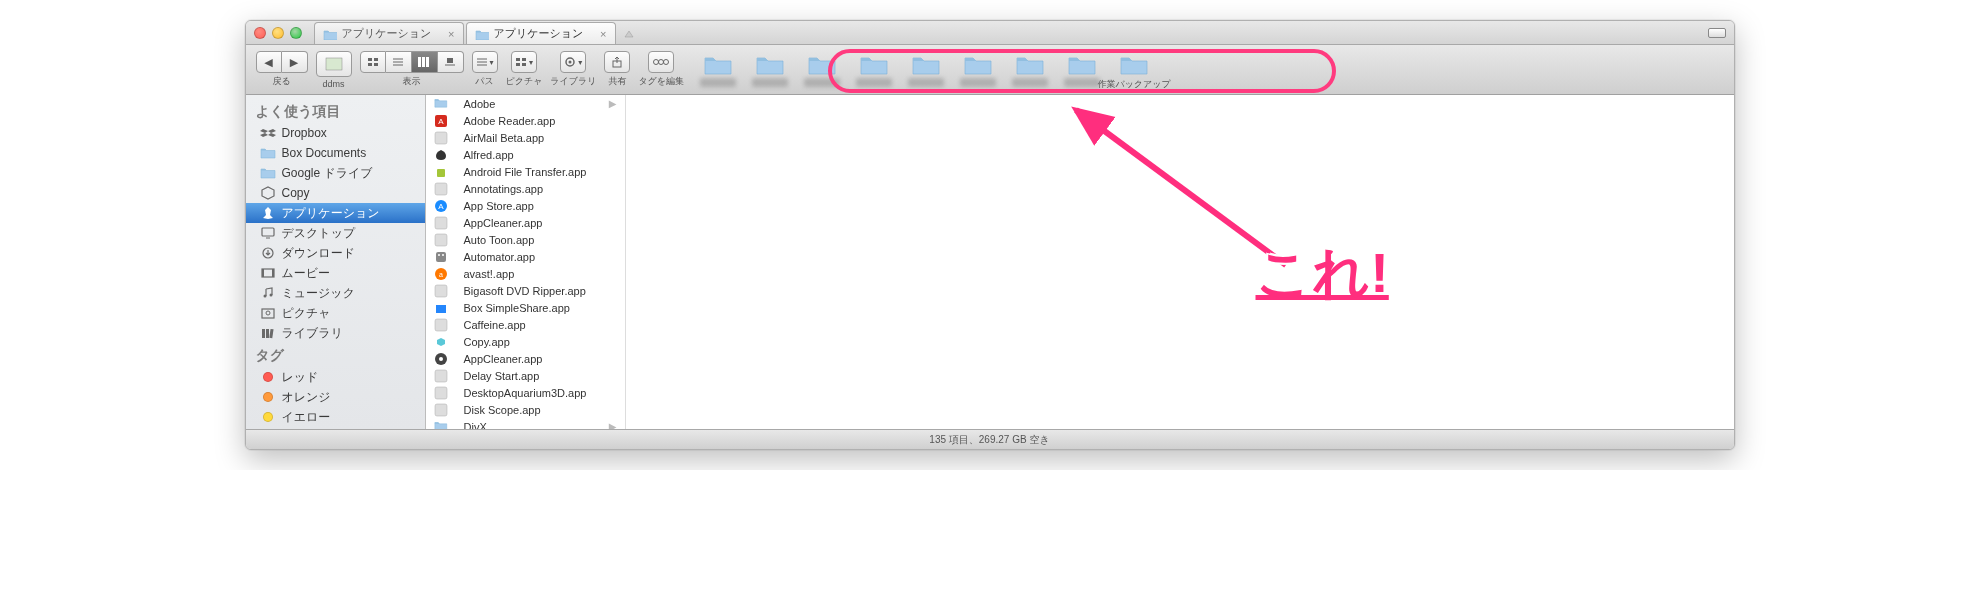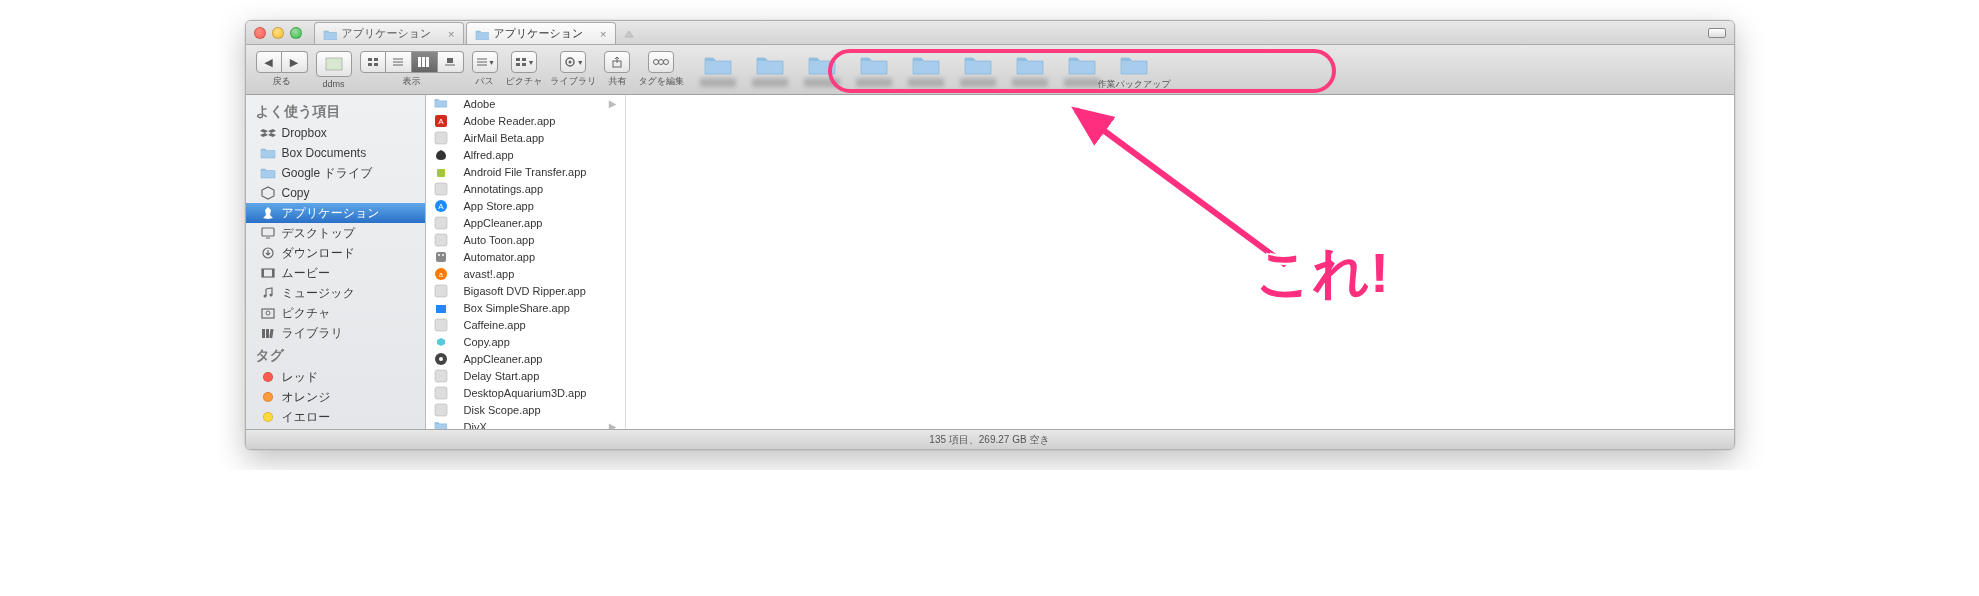--- a/index.html
+++ b/index.html
@@ -56,21 +56,21 @@
 .file-icon { width: 14px; height: 14px; flex-shrink: 0; }
 .file-arrow { margin-left: auto; color: #bbb; font-size: 10px; }
 
 .content { flex: 1; background: #fff; position: relative; }
 
 
 .statusbar { height: 20px; background: linear-gradient(#e8e8e8, #d0d0d0); border-top: 1px solid #a8a8a8; display: flex; align-items: center; justify-content: center; font-size: 10px; color: #555; }
 
 
 .annotation-arrow { position: absolute; pointer-events: none; }
-.annotation-text { position: absolute; font-size: 56px; font-weight: bold; color: #ff2e7e; text-shadow: 2px 2px 0 #fff, -2px -2px 0 #fff, 2px -2px 0 #fff, -2px 2px 0 #fff; pointer-events: none; font-family: "Hiragino Maru Gothic Pro", sans-serif; }
+.annotation-text { position: absolute; font-size: 56px; font-weight: bold; color: #ff2e7e; text-shadow: 2px 2px 0 #fff, -2px -2px 0 #fff, 2px -2px 0 #fff, -2px 2px 0 #fff; pointer-events: none; font-family: "Hiragino Maru Gothic Pro", sans-serif; text-decoration: underline; }
 
 svg { display: block; }
 </style>
 </head>
 <body>
 
 <svg width="0" height="0" style="position:absolute">
 <defs>
   <g id="folder-icon">
     <path d="M1 3 L5 3 L6.5 4.5 L15 4.5 L15 12 L1 12 Z" fill="#a8cdec" stroke="#7ab0d8" stroke-width="0.5"></path>

